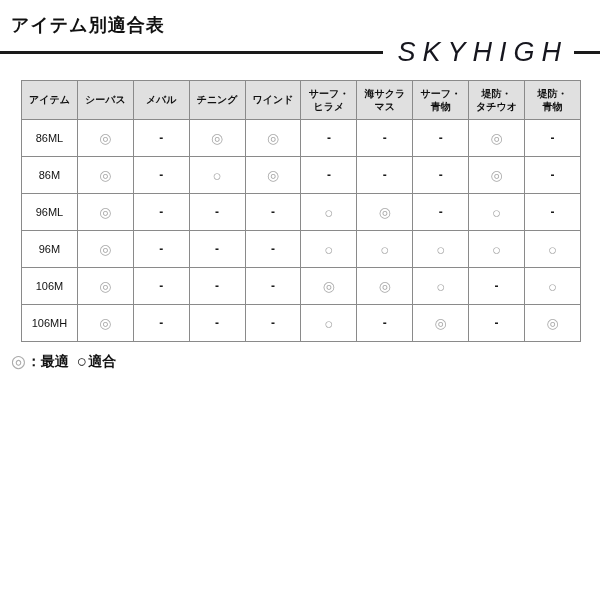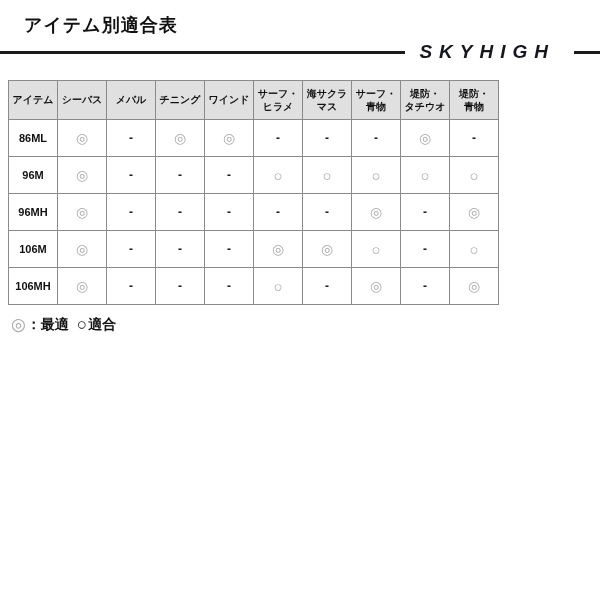--- a/index.html
+++ b/index.html
@@ -11,51 +11,51 @@
     --line:#1a1a1a;
   }
   *{box-sizing:border-box;}
   html,body{margin:0;padding:0;}
   body{
     width:600px;height:600px;overflow:hidden;background:#ffffff;
     font-family:"Liberation Sans","DejaVu Sans",sans-serif;color:var(--ink);
   }
   .page{width:600px;height:600px;position:relative;}
   .title{
-    margin:13px 0 0 24px;
+    margin:13px 0 0 11px;
     font-size:18px;font-weight:bold;letter-spacing:1px;color:#111;
   }
   .rule-row{
     display:flex;align-items:center;
     margin-top:2px;height:26px;width:600px;
   }
   .rule-long{flex:1;height:3px;background:var(--line);}
   .brand{
-    font-style:italic;font-size:19px;letter-spacing:7px;
-    color:#16161e;margin:0 19px 0 14px;white-space:nowrap;font-weight:bold;
+    font-style:italic;font-size:27px;letter-spacing:7px;
+    color:#16161e;margin:0 6px 0 14px;white-space:nowrap;
   }
   .rule-short{width:26px;height:3px;background:var(--line);}
   table{
     border-collapse:collapse;table-layout:fixed;
-    width:491px;margin:15px 0 0 8px;
+    width:560px;margin:15px 0 0 21px;
     border:1px solid var(--outer);
   }
   th,td{
     border:1px solid var(--border);
     text-align:center;vertical-align:middle;
     padding:0;overflow:hidden;
   }
   thead th{
     background:var(--header-bg);
     font-size:10px;font-weight:bold;color:#111;
     height:39px;line-height:1.35;
     white-space:pre-line;padding:1px 1px;
   }
   tbody td{height:37px;background:#ffffff;}
-  td.item{font-size:11px;font-weight:bold;color:#111;}
+  td.item{font-size:11px;font-weight:normal;color:#111;}
   td.sym-best,td.sym-fit{color:var(--sym-gray);font-size:15px;}
   td.sym-best{font-size:14px;}
   td.sym-none{color:#1d1d1d;font-size:12px;font-weight:bold;}
   .legend{
     margin:9px 0 0 11px;
     font-size:14px;font-weight:bold;color:#111;
     display:flex;align-items:center;
   }
   .legend .lg-best{color:var(--sym-gray);font-size:17px;font-weight:normal;margin-right:1px;}
   .legend .lg-fit{color:#111;font-size:17px;margin-left:8px;margin-right:1px;}
@@ -100,42 +100,54 @@
           <td class="sym-none">-</td>
           <td class="sym-best">◎</td>
           <td class="sym-best">◎</td>
           <td class="sym-none">-</td>
           <td class="sym-none">-</td>
           <td class="sym-none">-</td>
           <td class="sym-best">◎</td>
           <td class="sym-none">-</td>
         </tr>
         <tr>
+          <td class="item">86M</td>
+          <td class="sym-best">◎</td>
+          <td class="sym-none">-</td>
+          <td class="sym-fit">○</td>
+          <td class="sym-best">◎</td>
+          <td class="sym-none">-</td>
+          <td class="sym-none">-</td>
+          <td class="sym-none">-</td>
+          <td class="sym-best">◎</td>
+          <td class="sym-none">-</td>
+        </tr>
+        <tr>
+          <td class="item">96ML</td>
+          <td class="sym-best">◎</td>
+          <td class="sym-none">-</td>
+          <td class="sym-none">-</td>
+          <td class="sym-none">-</td>
+          <td class="sym-fit">○</td>
+          <td class="sym-best">◎</td>
+          <td class="sym-none">-</td>
+          <td class="sym-fit">○</td>
+          <td class="sym-none">-</td>
+        </tr>
+        <tr>
           <td class="item">96M</td>
           <td class="sym-best">◎</td>
           <td class="sym-none">-</td>
           <td class="sym-none">-</td>
           <td class="sym-none">-</td>
           <td class="sym-fit">○</td>
           <td class="sym-fit">○</td>
           <td class="sym-fit">○</td>
           <td class="sym-fit">○</td>
           <td class="sym-fit">○</td>
-        </tr>
-        <tr>
-          <td class="item">96MH</td>
-          <td class="sym-best">◎</td>
-          <td class="sym-none">-</td>
-          <td class="sym-none">-</td>
-          <td class="sym-none">-</td>
-          <td class="sym-none">-</td>
-          <td class="sym-none">-</td>
-          <td class="sym-best">◎</td>
-          <td class="sym-none">-</td>
-          <td class="sym-best">◎</td>
         </tr>
         <tr>
           <td class="item">106M</td>
           <td class="sym-best">◎</td>
           <td class="sym-none">-</td>
           <td class="sym-none">-</td>
           <td class="sym-none">-</td>
           <td class="sym-best">◎</td>
           <td class="sym-best">◎</td>
           <td class="sym-fit">○</td>

